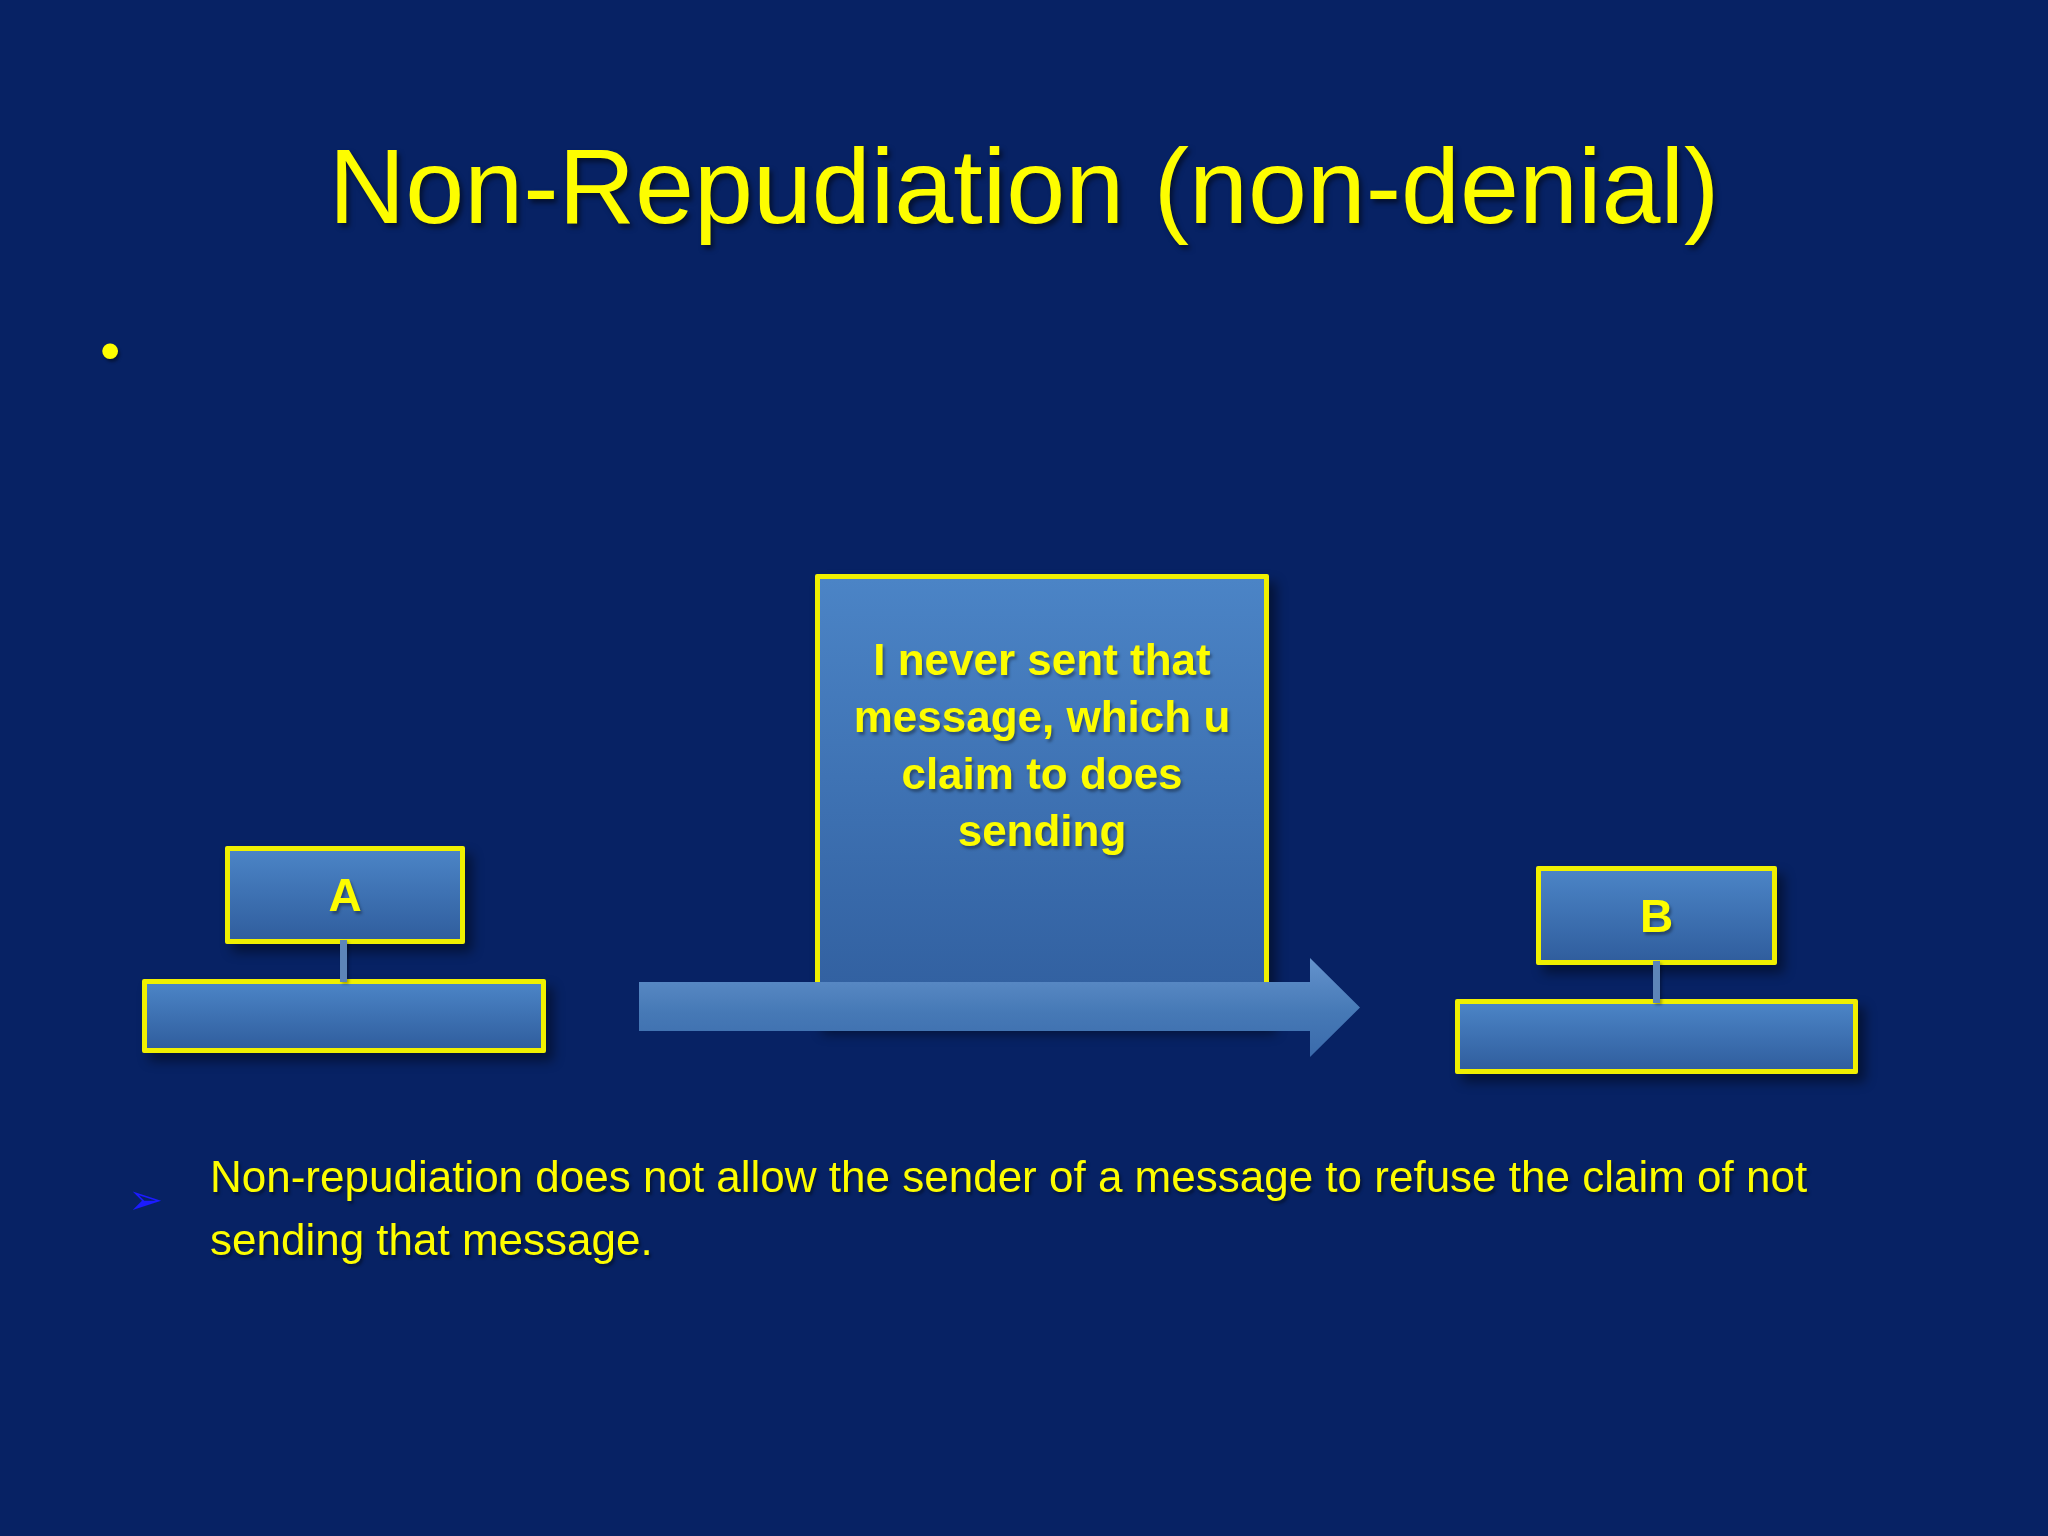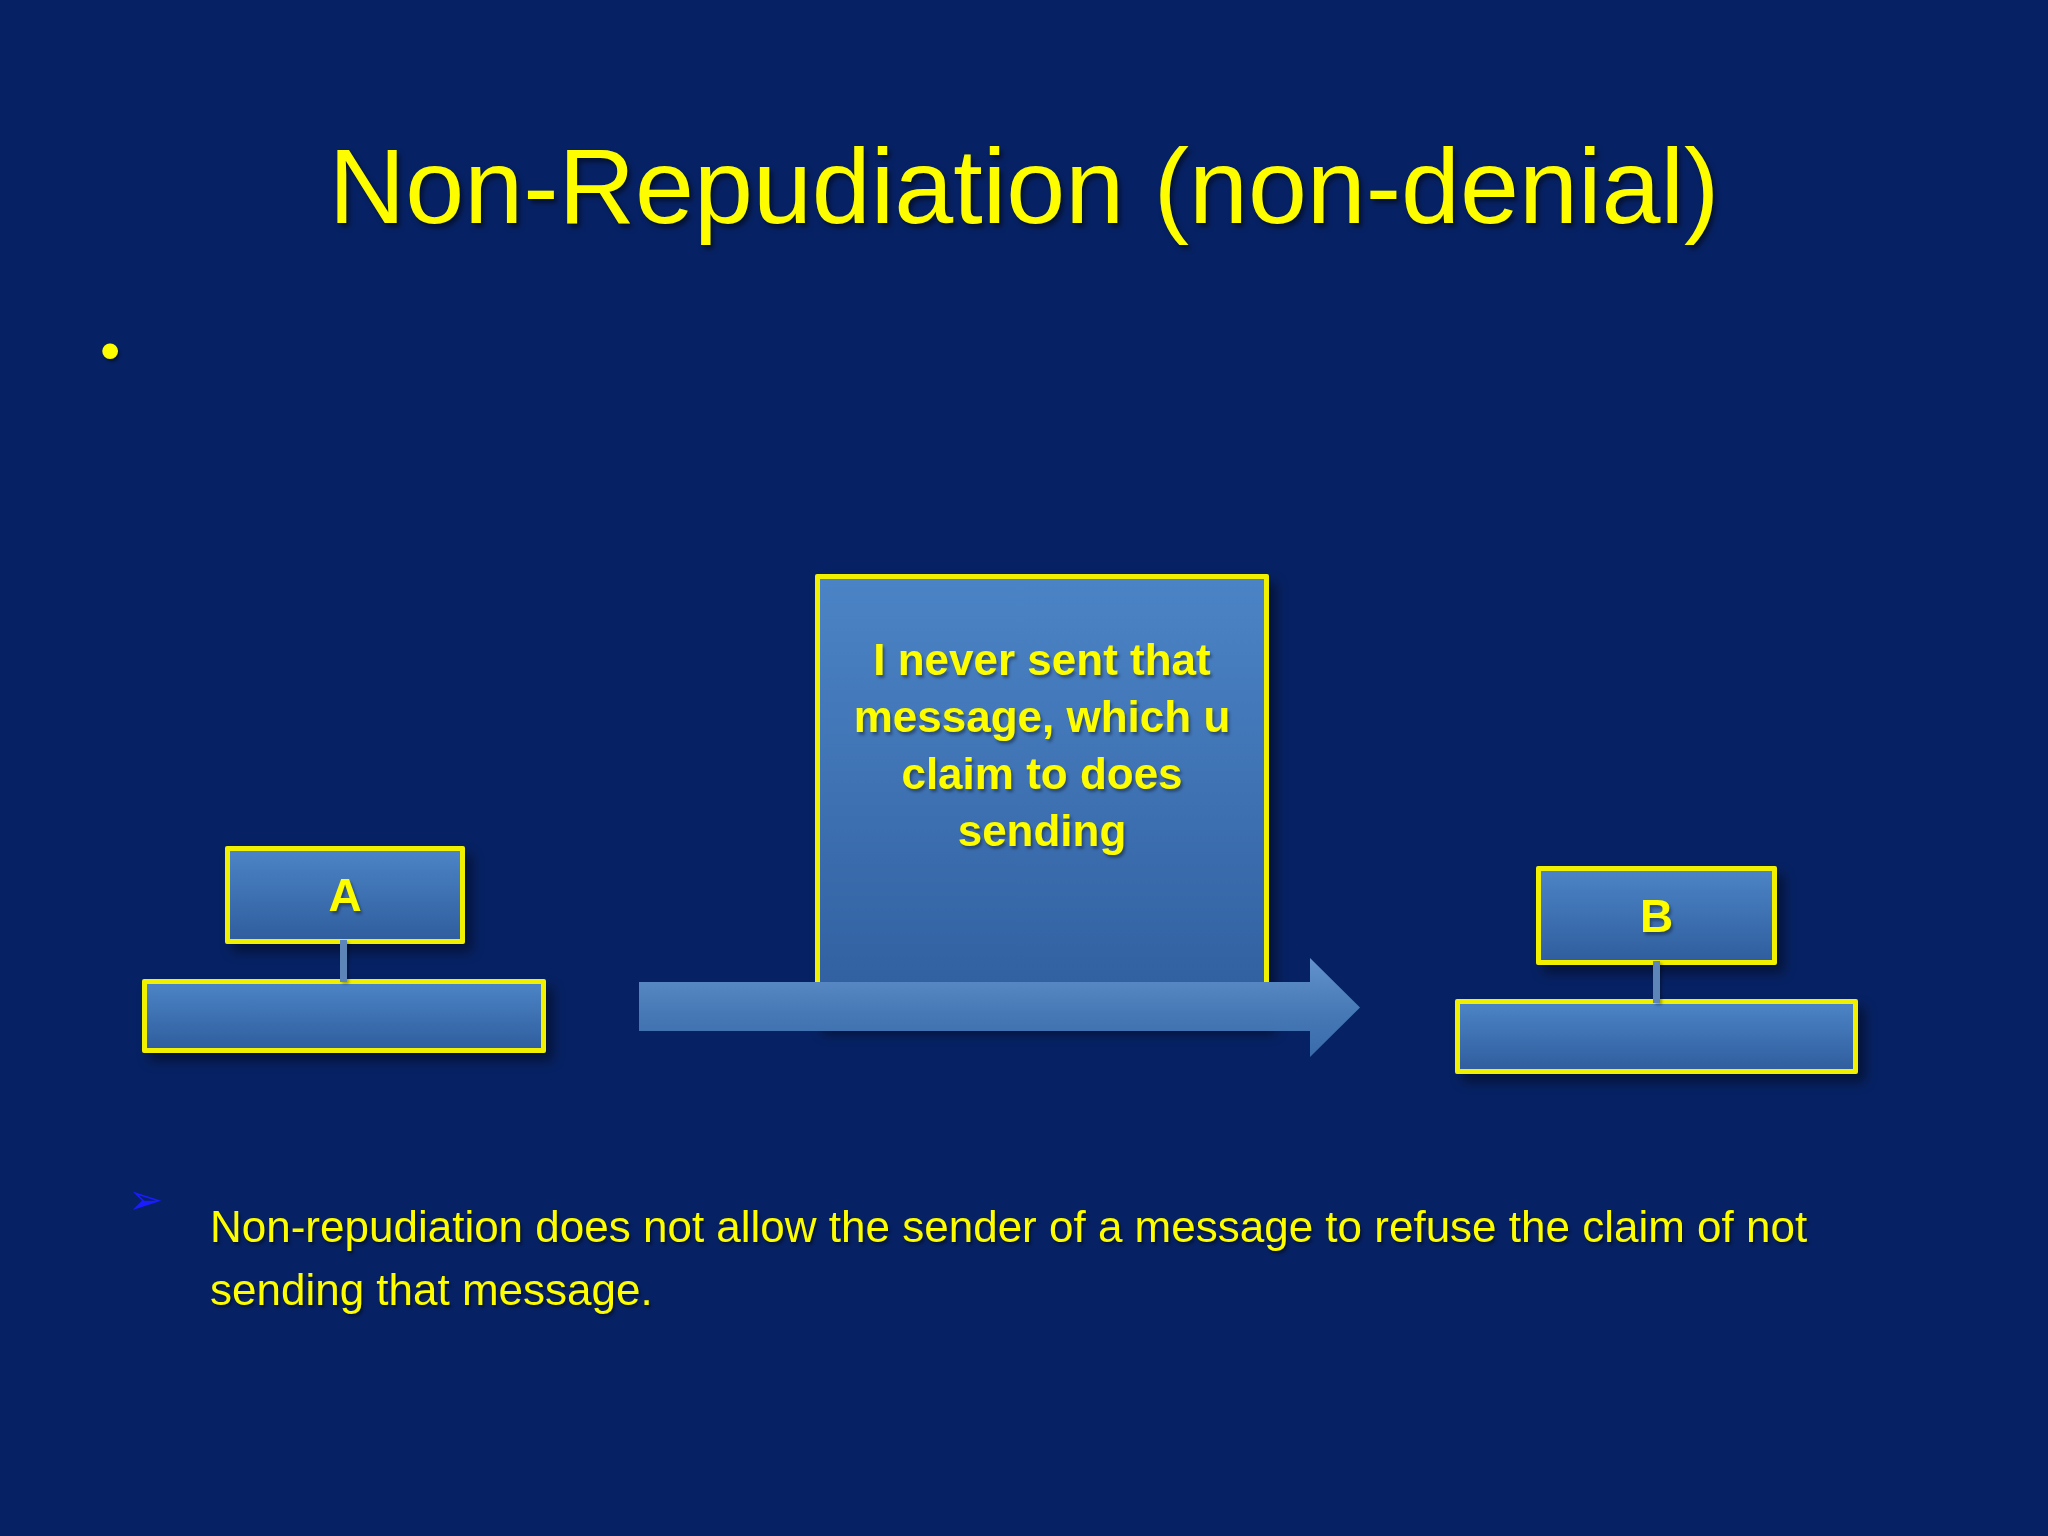--- a/index.html
+++ b/index.html
@@ -86,21 +86,21 @@
     background:linear-gradient(180deg,var(--arrow-fill-top) 0%,#4679b6 55%,var(--arrow-fill-bottom) 100%);
     clip-path:polygon(0 24px,671px 24px,671px 0,721px 49.5px,671px 99px,671px 73px,0 73px);
     filter:drop-shadow(5px 6px 5px rgba(0,0,0,.35));
   }
   .note-marker{
     left:128px;top:1168px;
     font-size:42px;line-height:63px;
     color:var(--bullet-blue);
   }
   .note-text{
-    left:210px;top:1195px;
+    left:210px;top:1145px;
     font-size:44px;line-height:63px;
     color:var(--text-yellow);
     text-shadow:2px 3px 3px rgba(0,0,0,.4);
     white-space:nowrap;
   }
 </style>
 </head>
 <body>
 
 <div class="slide">

